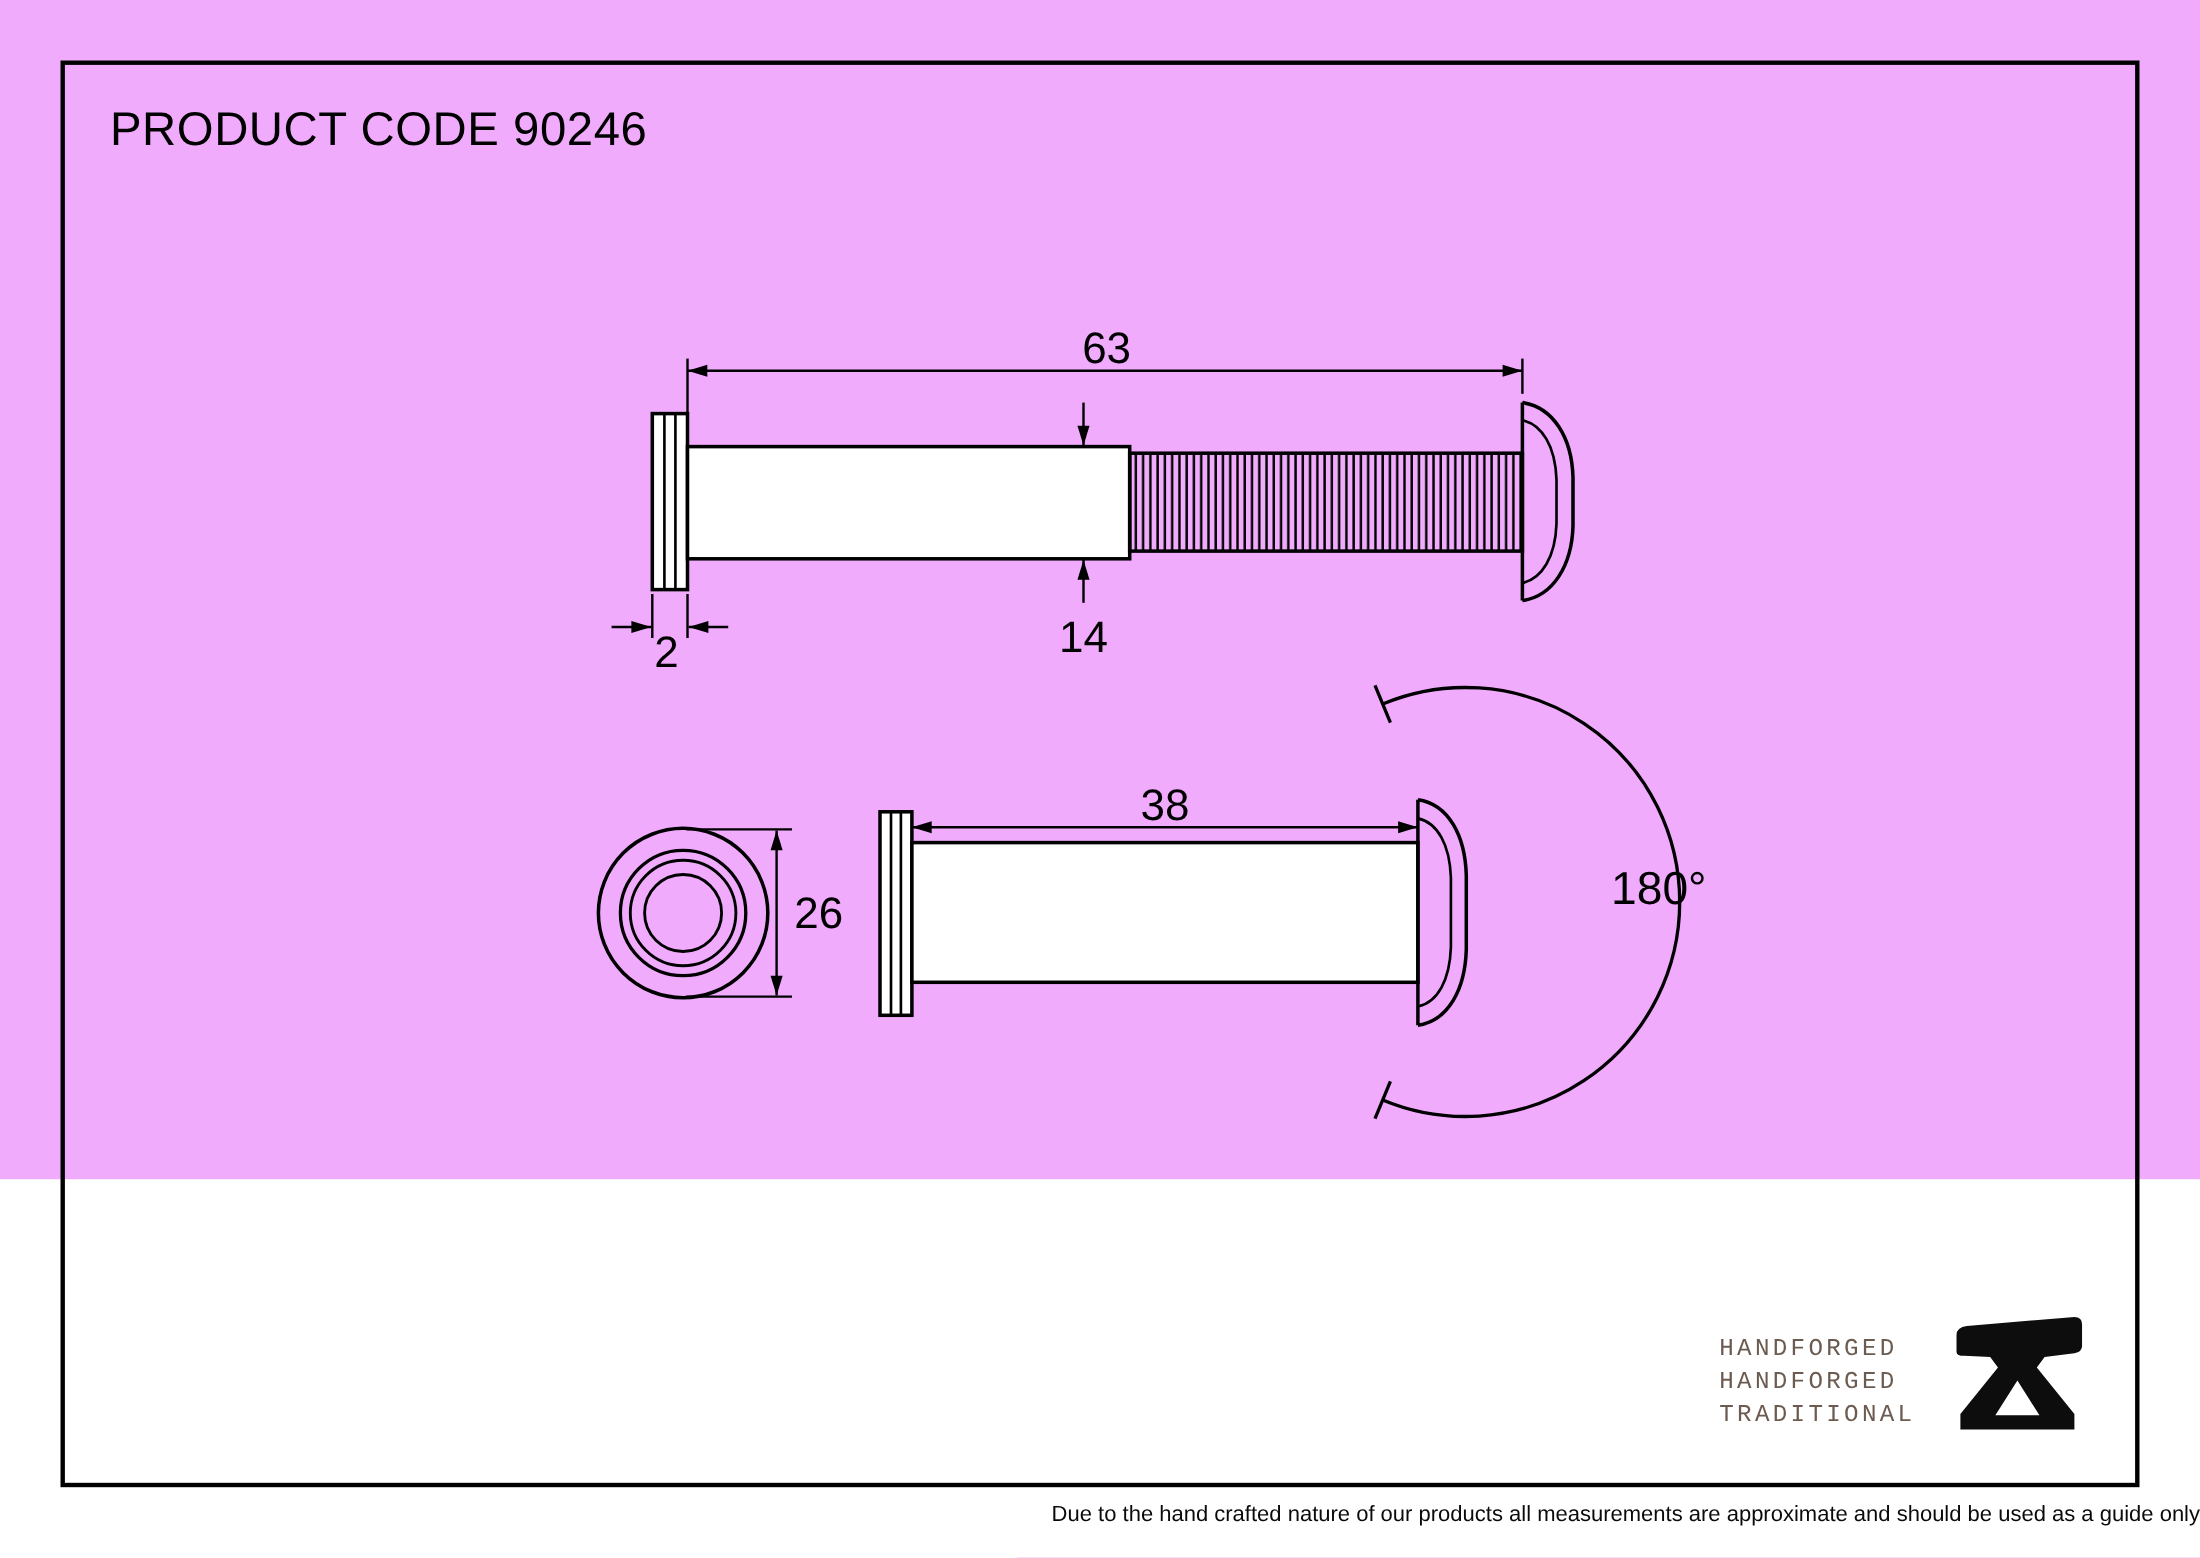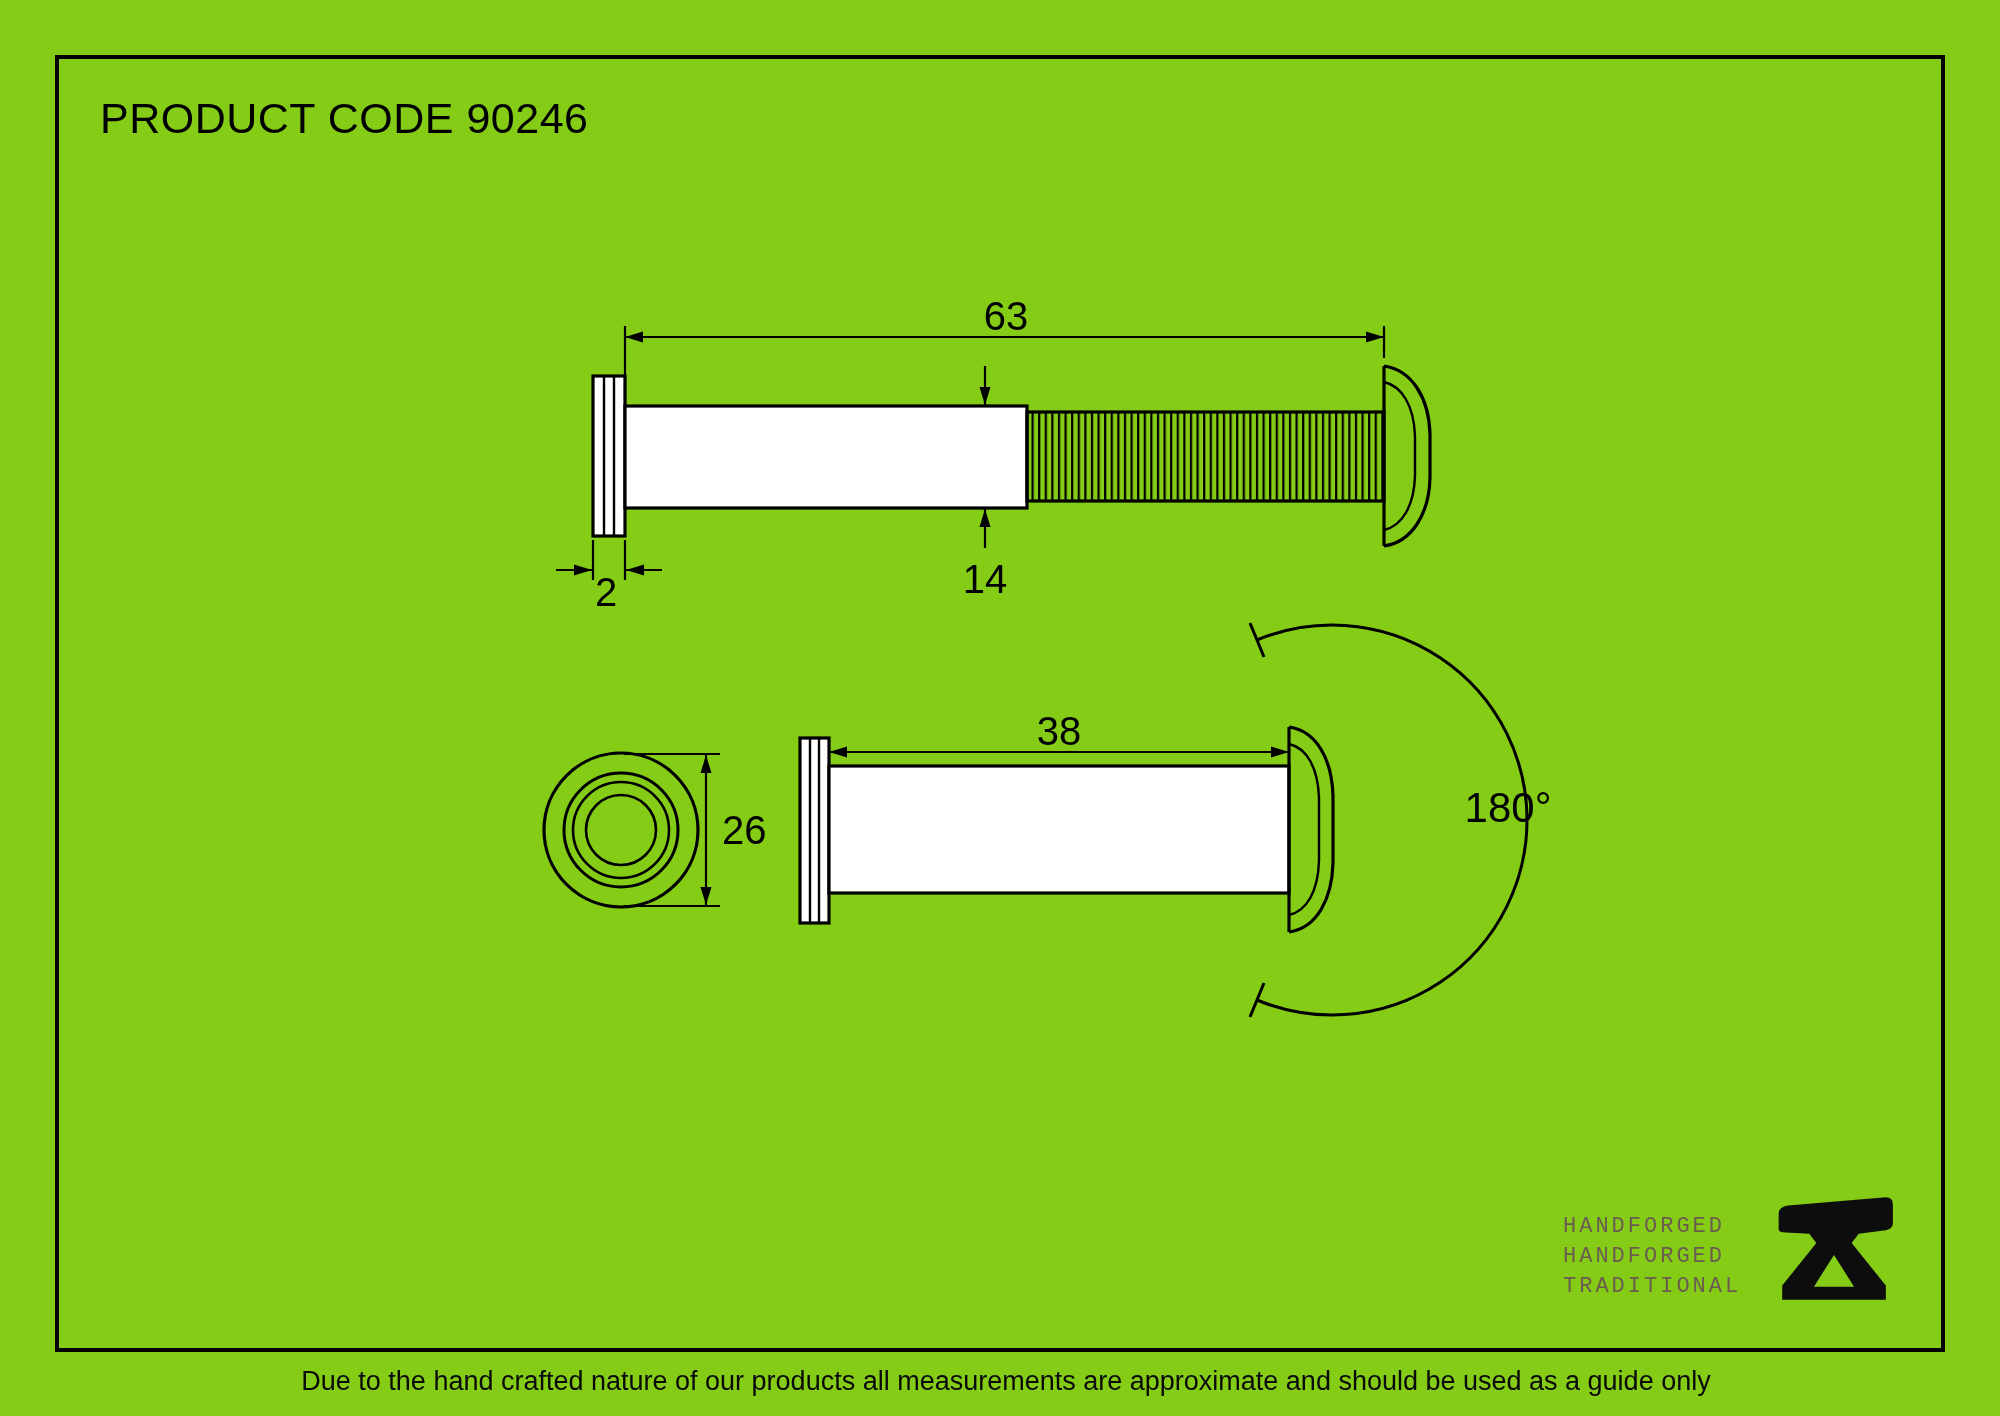--- a/index.html
+++ b/index.html
@@ -6,22 +6,22 @@
   body {
     background: #ffffff;
     font-family: "Liberation Sans", sans-serif;
     width: 2000px;
     height: 1416px;
     overflow: hidden;
   }
   .page {
     position: relative;
     width: 2000px;
-    height: 1416px;
-    background: #84cc16;
+    height: 1072px;
+    background: #f0abfc;
   }
   .frame {
     position: absolute;
     left: 55px; top: 55px;
     width: 1890px; height: 1297px;
     border: 4px solid #000;
   }
   .product-code {
     position: absolute;
     left: 100px; top: 94px;
@@ -58,22 +58,22 @@
   }
   .anvil-icon {
     position: absolute;
     left: 212px; top: -8px;
     width: 118px; height: 106px;
   }
   .disclaimer {
     position: absolute;
     left: 0; top: 1366px;
     width: 2000px;
-    text-align: center;
-    font-size: 27px;
+    text-align: right;
+    font-size: 20px;
     color: #0a0a0a;
     padding-left: 12px;
   }
 </style>
 </head>
 <body>
 
 <div class="page">
 
   <div class="frame"></div>

